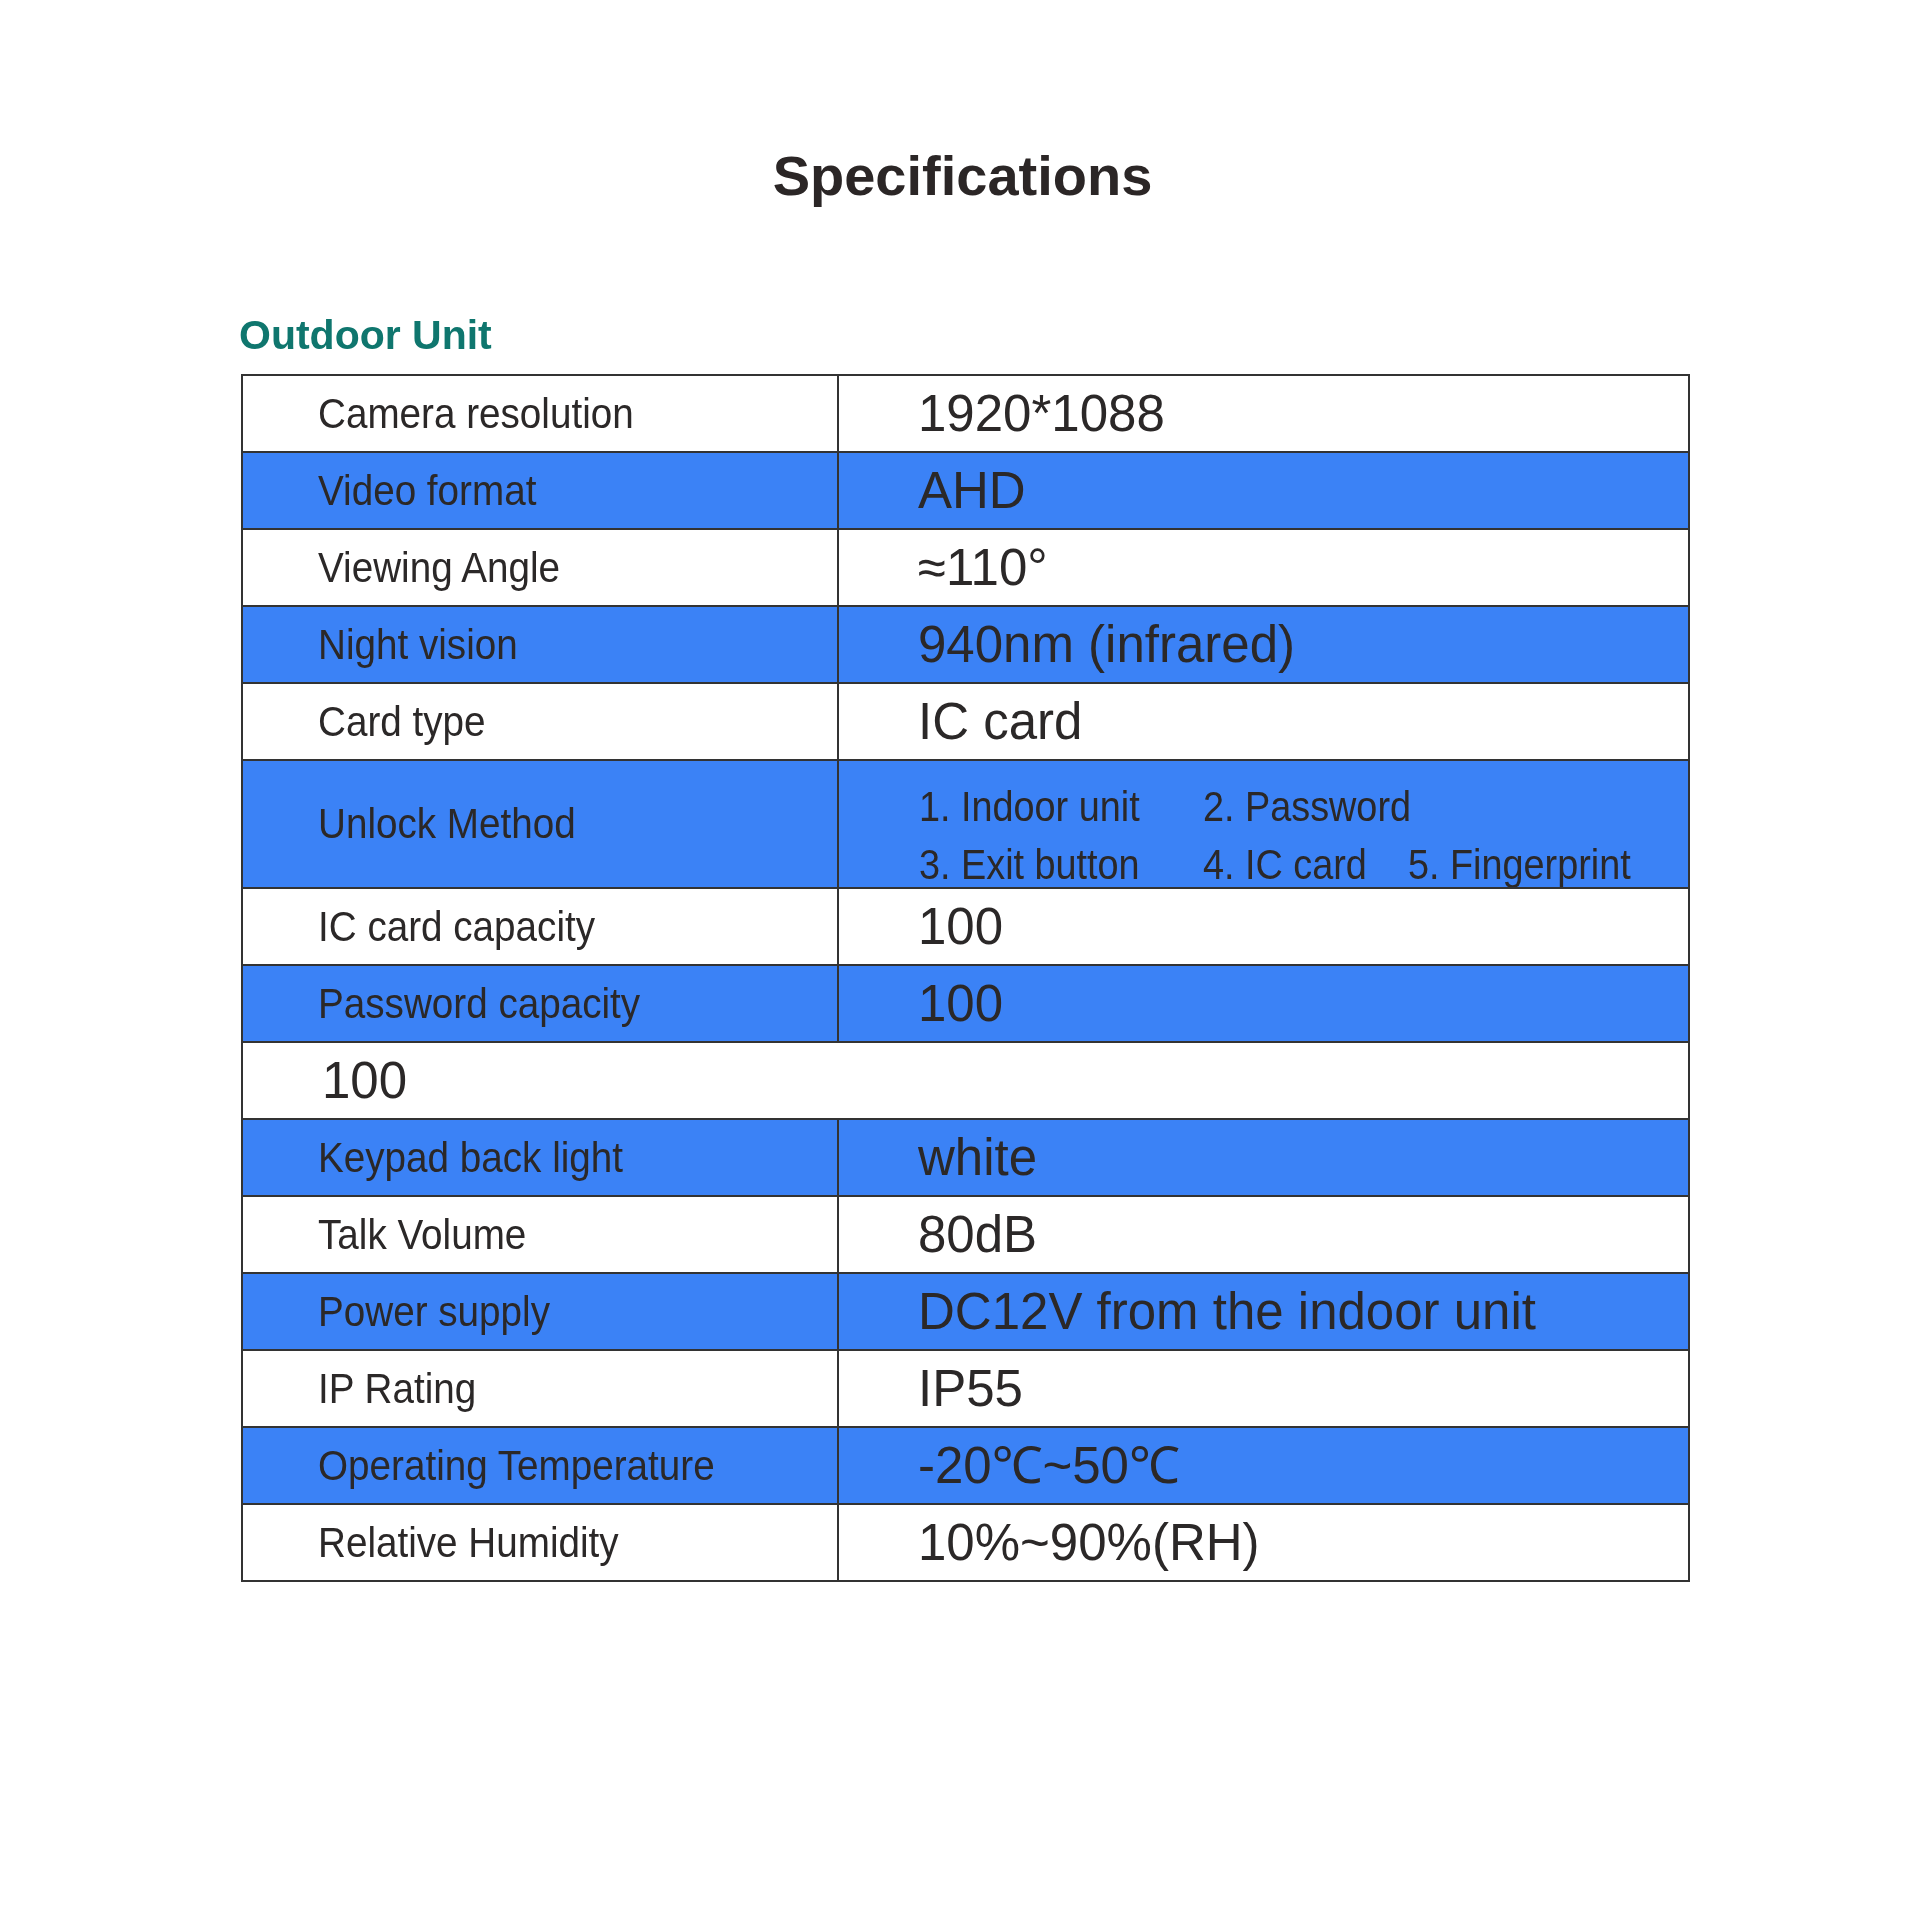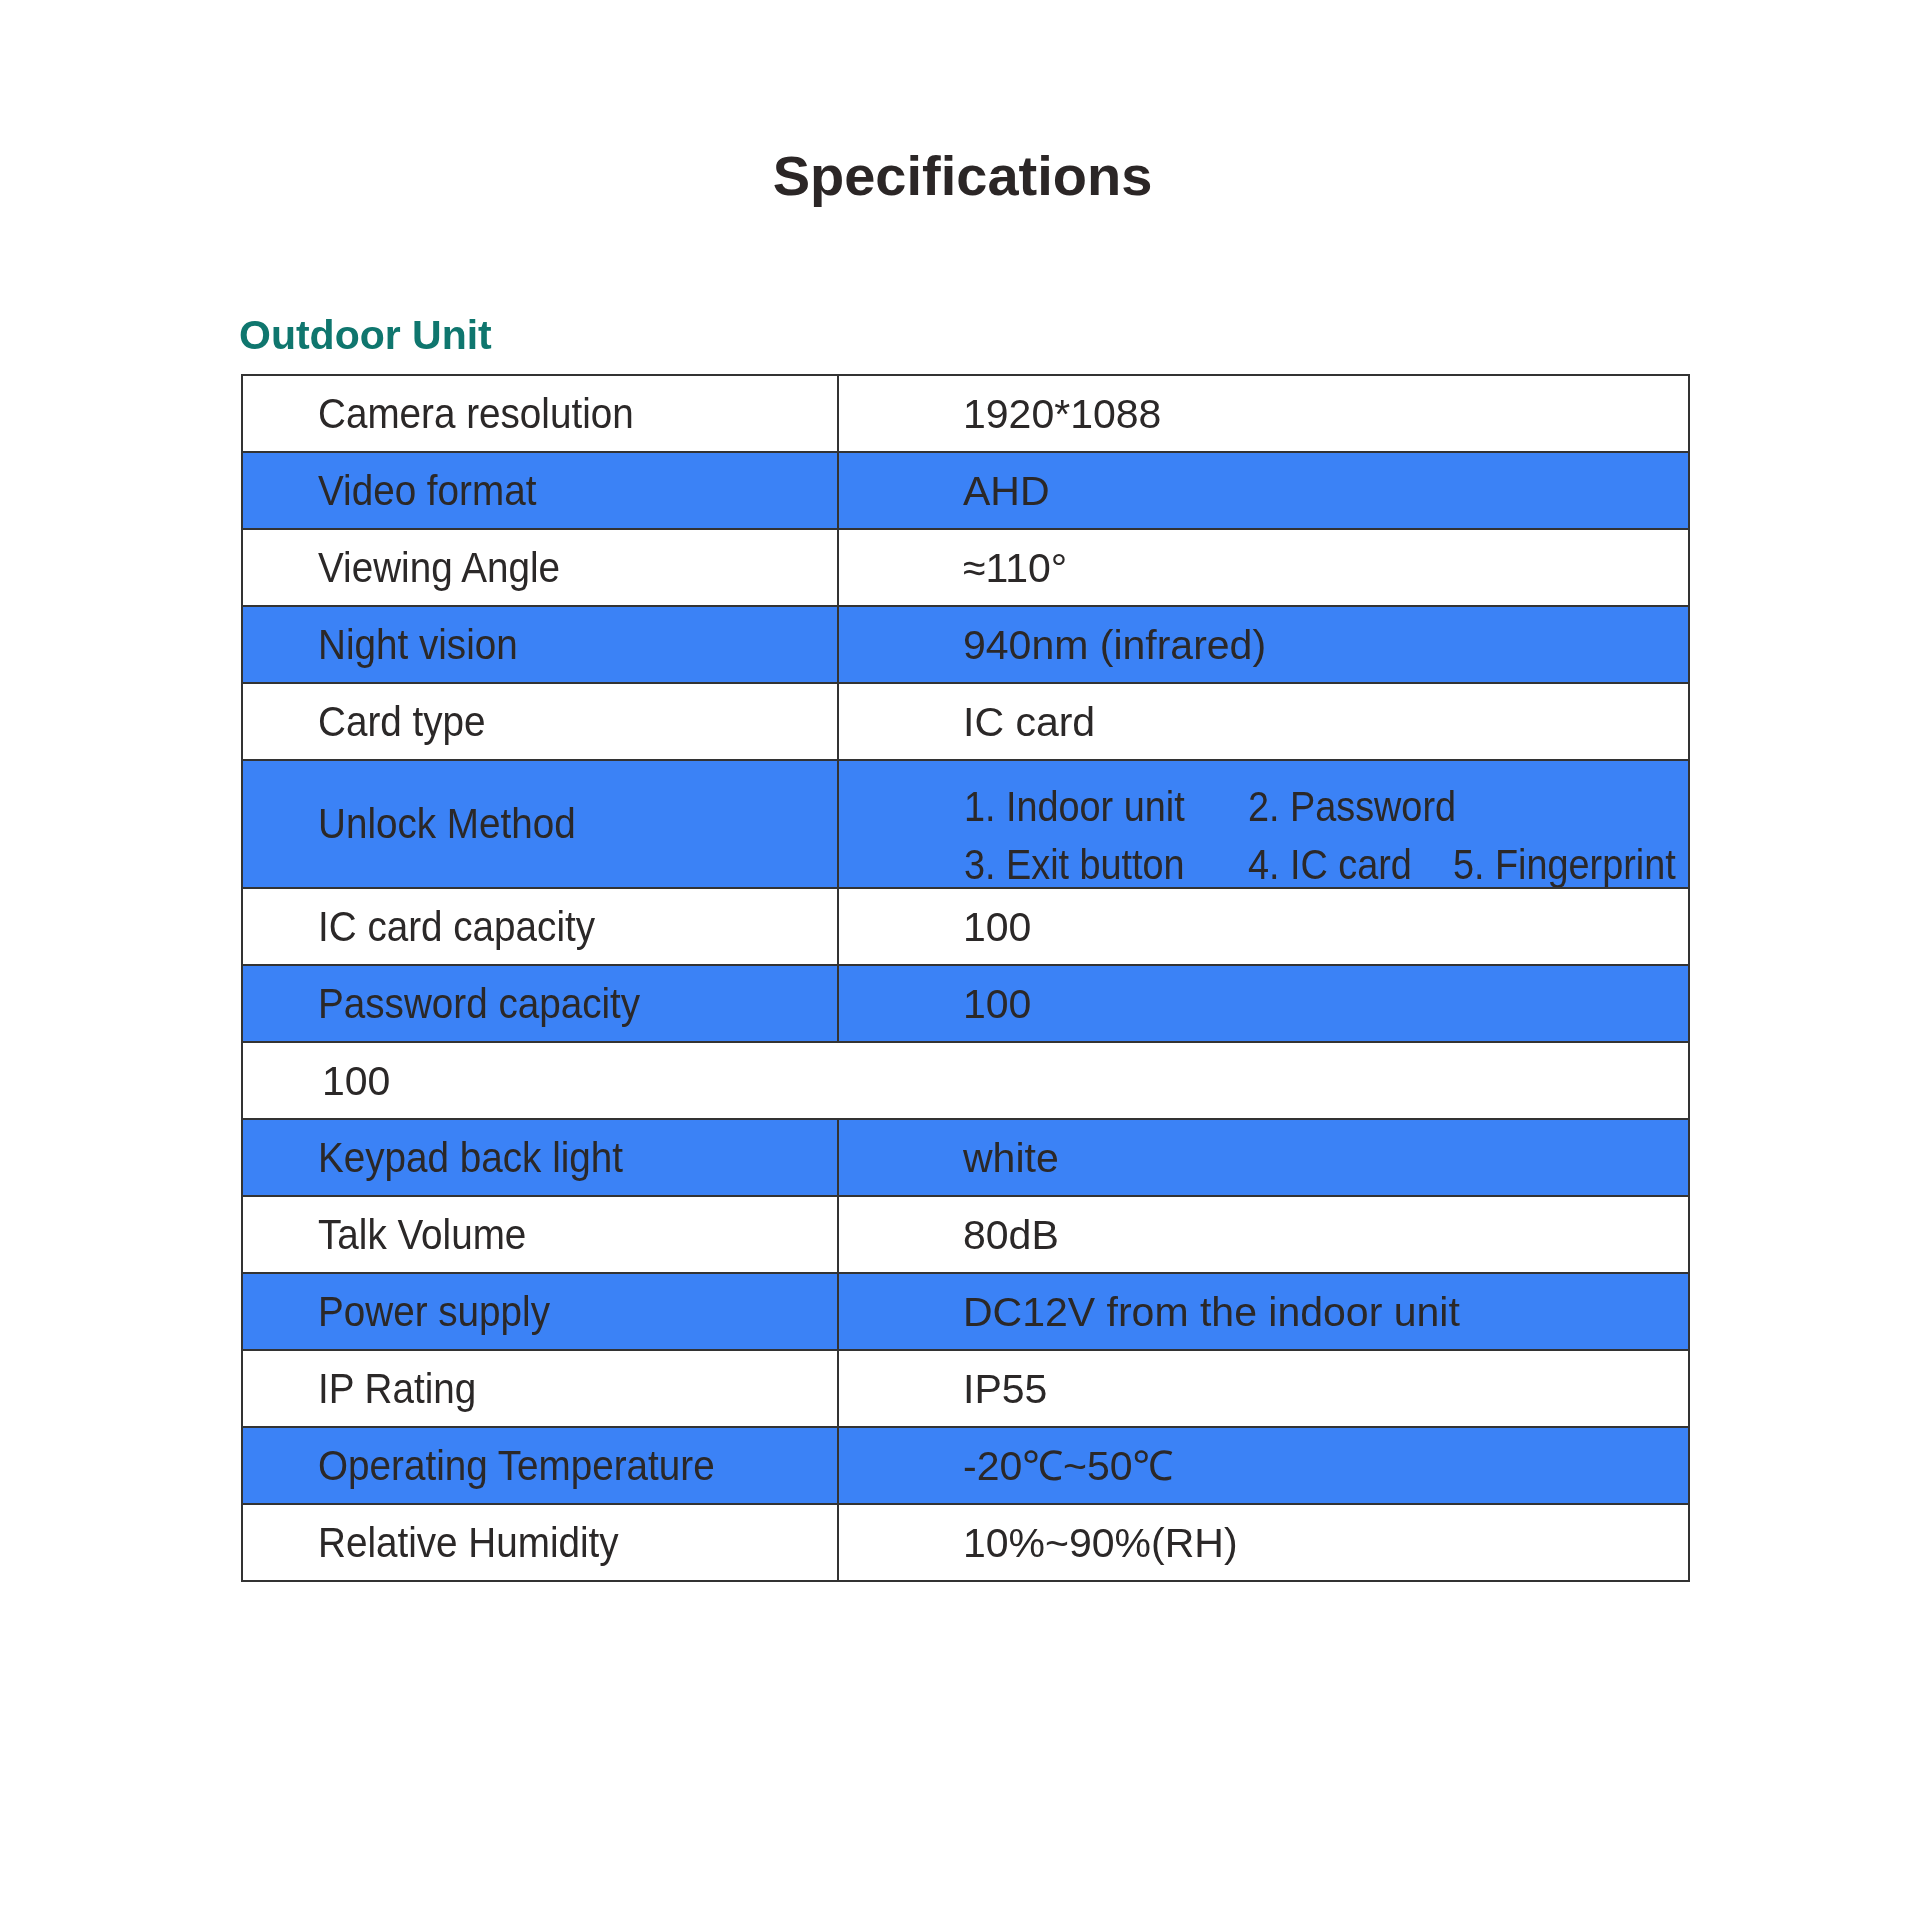--- a/index.html
+++ b/index.html
@@ -45,21 +45,20 @@
       border: 2.9px solid #333333;
       box-sizing: border-box;
     }
     .spec-row {
       position: relative;
       display: flex;
       height: 77px;
       border-top: 2.9px solid #333333;
       box-sizing: border-box;
       background: #ffffff;
-      gap: 45px;
     }
     .spec-row:first-child { border-top: none; height: 75px; }
     .spec-row.alt { background: #3b82f6; }
     .spec-row.tall { height: 128px; }
     .cell-label {
       width: 596px;
       border-right: 2.9px solid #333333;
       box-sizing: border-box;
       display: flex;
       align-items: center;
@@ -78,21 +77,21 @@
     .label-text {
       display: inline-block;
       font-size: 42px;
       line-height: 48px;
       color: #2b2828;
       transform: scaleX(0.92);
       transform-origin: left center;
     }
     .value-text {
       display: inline-block;
-      font-size: 41px;
+      font-size: 51px;
       line-height: 48px;
       color: #2b2828;
     }
     .unlock-item {
       position: absolute;
       font-size: 42px;
       line-height: 48px;
       color: #2b2828;
       transform: scaleX(0.9);
       transform-origin: left center;

